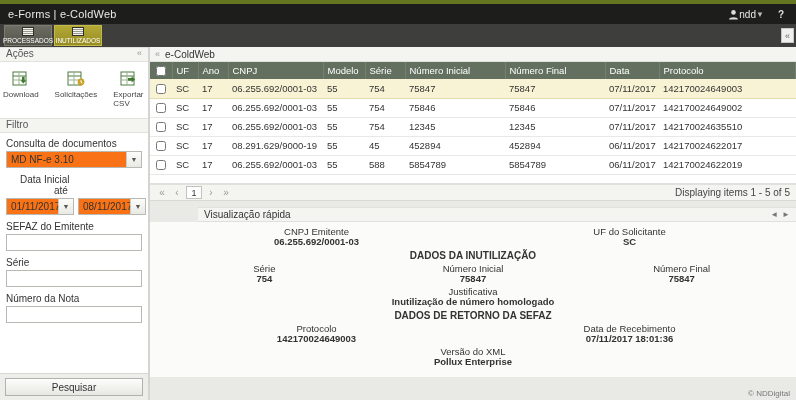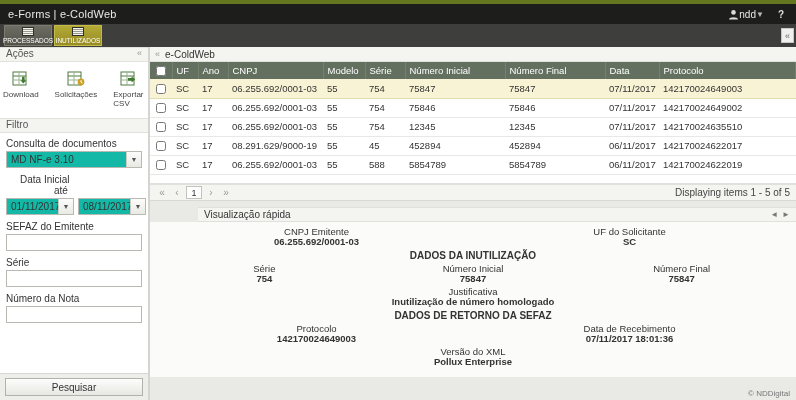--- a/index.html
+++ b/index.html
@@ -32,21 +32,21 @@
   .sec-head { height:15px; background:#f4f4f1; border-top:1px solid #e2e2dd; border-bottom:1px solid #e2e2dd;
               display:flex; align-items:flex-start; padding:0 6px; color:#555; flex:none; }
   .sec-head .tool { margin-left:auto; color:#999; font-size:9px; cursor:pointer; }
   .actions-row { display:flex; padding:5px 2px 6px; gap:14px; flex:none; }
   .action-btn { flex:1; display:flex; flex-direction:column; align-items:center; gap:3px; font-size:8px; color:#444;
                 padding:3px 0; cursor:pointer; border:1px solid transparent; }
 
   .filter-body { padding:5px 6px; flex:1 1 auto; }
   .f-label { color:#333; margin:6px 0 2px; }
   .f-label:first-child { margin-top:0; }
-  .select { height:17px; border:1px solid #b9b9b3; background:#14b8a6; display:flex; align-items:center; cursor:pointer; }
+  .select { height:17px; border:1px solid #b9b9b3; background:#f97316; display:flex; align-items:center; cursor:pointer; }
   .select .sel-text { flex:1; padding:0 4px; overflow:hidden; white-space:nowrap; }
   .select .sel-arrow { width:15px; height:100%; border-left:1px solid #ccccc6; background:linear-gradient(#fcfcfa,#e9e9e4);
                        display:flex; align-items:center; justify-content:center; color:#555; font-size:7px; }
   .dates { display:flex; gap:4px; }
   .dates .select { width:68px; }
   .date-labels { display:flex; margin:6px 14px 2px;flex-direction:column; }
   .date-labels .ate { margin-left:34px; }
   .text-input { width:100%; height:17px; border:1px solid #b9b9b3; padding:0 4px; font-family:inherit; font-size:10px; }
   .sidebar-footer { flex:none; background:#ededea; border-top:1px solid #d8d8d3; padding:4px 5px; }
   .btn-pesquisar { width:100%; height:18px; background:linear-gradient(#fdfdfc,#e7e7e2); border:1px solid #b2b2ac;

